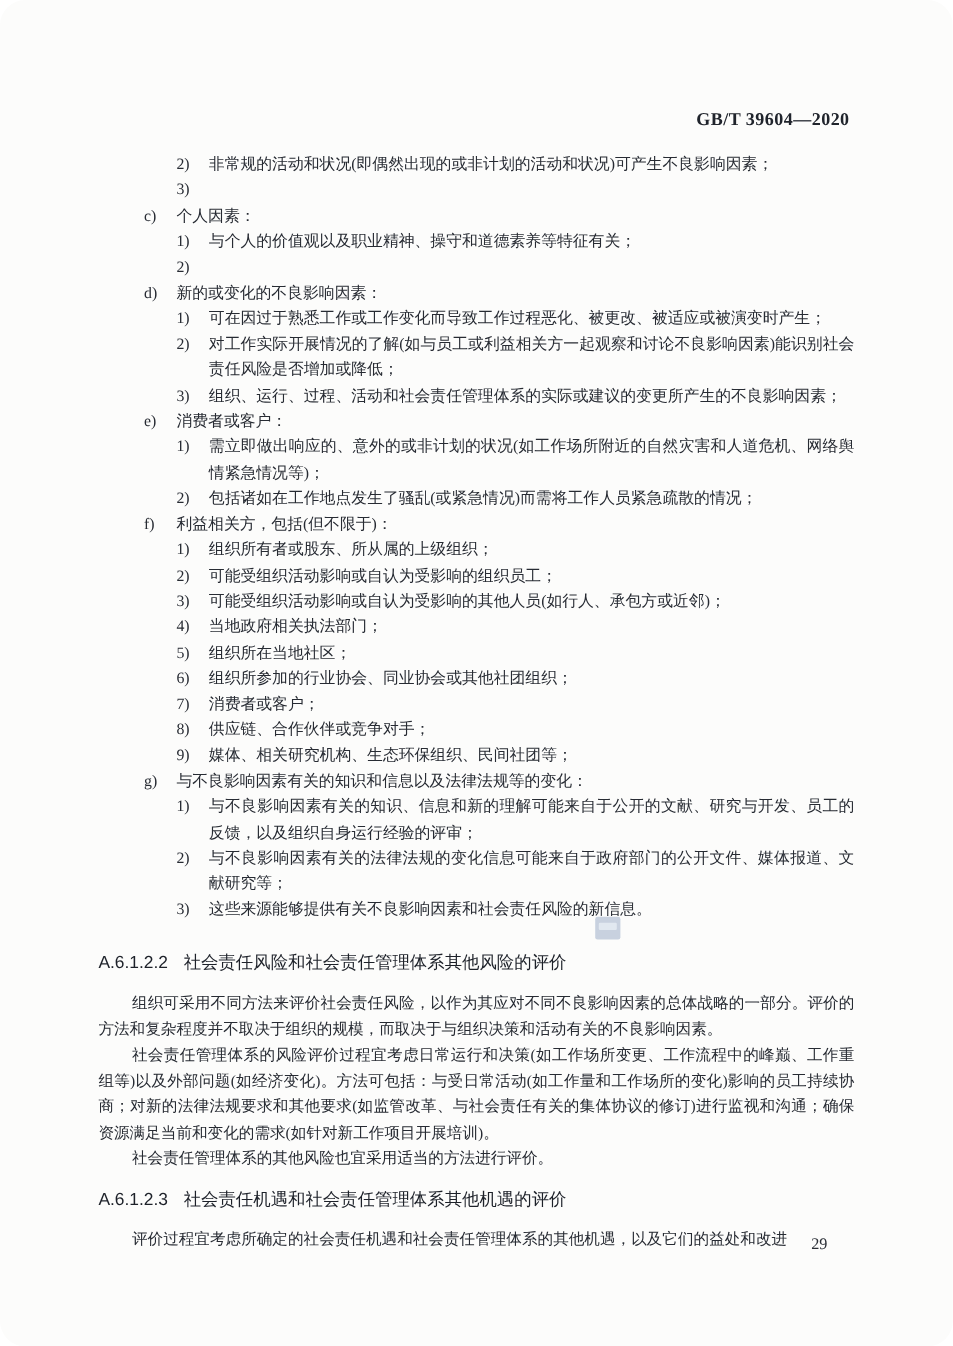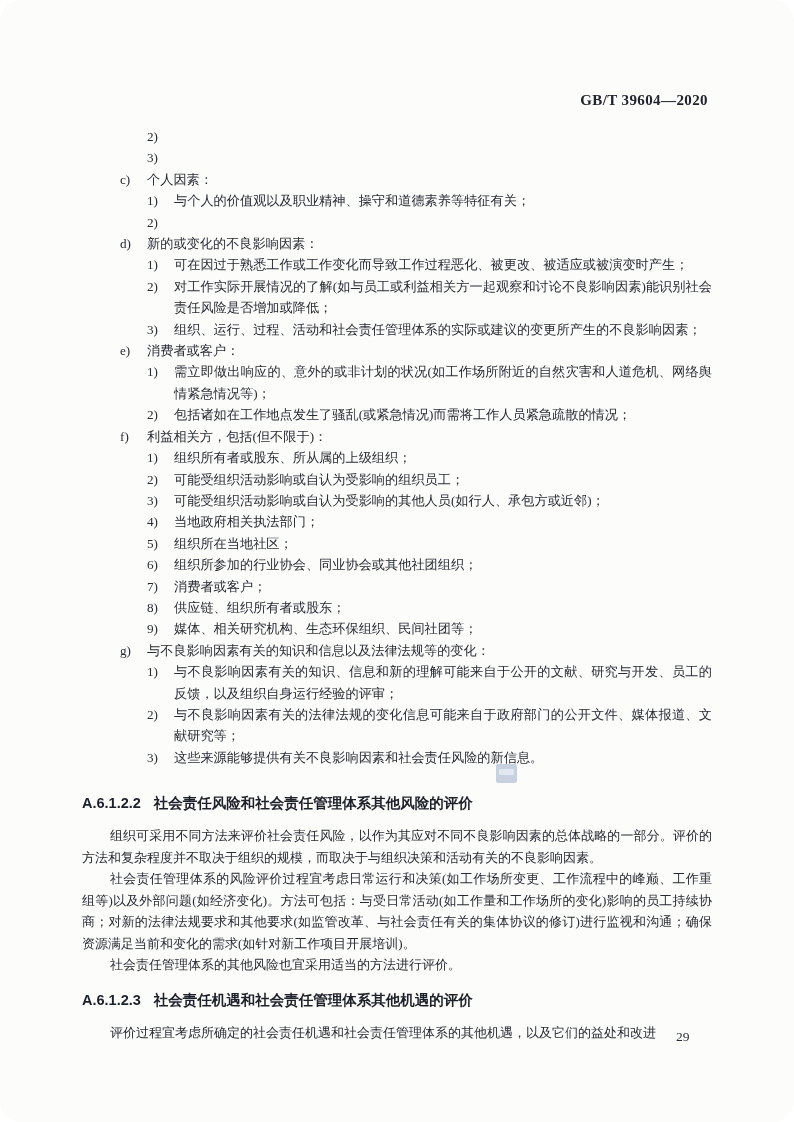--- a/index.html
+++ b/index.html
@@ -25,21 +25,21 @@
   .item { display:flex; font-size:13.2px; line-height:21.4px; }
   .item.level-1 { padding-left:38px; }
   .item.level-2 { padding-left:65px; }
   .item .lbl { flex:0 0 27px; }
   .item .txt { flex:1 1 auto; text-align:justify; text-justify:inter-ideograph; }
   .item:last-child .txt { text-align:left; }
 
   
   .section-heading {
     font-family:"Liberation Sans","DejaVu Sans",sans-serif;
-    font-weight:700; font-size:14.5px; line-height:21px;
+    font-weight:400; font-size:14.5px; line-height:21px;
     color:#1d2129;
     margin:25px 0 11px 0;
   }
   .section-heading .num { margin-right:13px; }
   .section + .section .section-heading { margin-top:14px; }
 
   .para {
     margin:0;
     font-size:13px; line-height:21.5px;
     text-align:justify; text-justify:inter-ideograph;
@@ -73,20 +73,21 @@
 <div class="page">
 
   <div class="doc-header">GB/T 39604—2020</div>
 
   <div class="content">
 
     <div class="list">
 
         <div class="item level-2">
           <span class="lbl">2)</span>
+          <span class="txt">非常规的活动和状况(即偶然出现的或非计划的活动和状况)可产生不良影响因素；</span>
         </div>
 
         <div class="item level-2">
           <span class="lbl">3)</span>
         </div>
 
         <div class="item level-1">
           <span class="lbl">c)</span>
           <span class="txt">个人因素：</span>
         </div>
@@ -170,21 +171,21 @@
           <span class="txt">组织所参加的行业协会、同业协会或其他社团组织；</span>
         </div>
 
         <div class="item level-2">
           <span class="lbl">7)</span>
           <span class="txt">消费者或客户；</span>
         </div>
 
         <div class="item level-2">
           <span class="lbl">8)</span>
-          <span class="txt">供应链、组织所有者或股东；</span>
+          <span class="txt">供应链、合作伙伴或竞争对手；</span>
         </div>
 
         <div class="item level-2">
           <span class="lbl">9)</span>
           <span class="txt">媒体、相关研究机构、生态环保组织、民间社团等；</span>
         </div>
 
         <div class="item level-1">
           <span class="lbl">g)</span>
           <span class="txt">与不良影响因素有关的知识和信息以及法律法规等的变化：</span>

